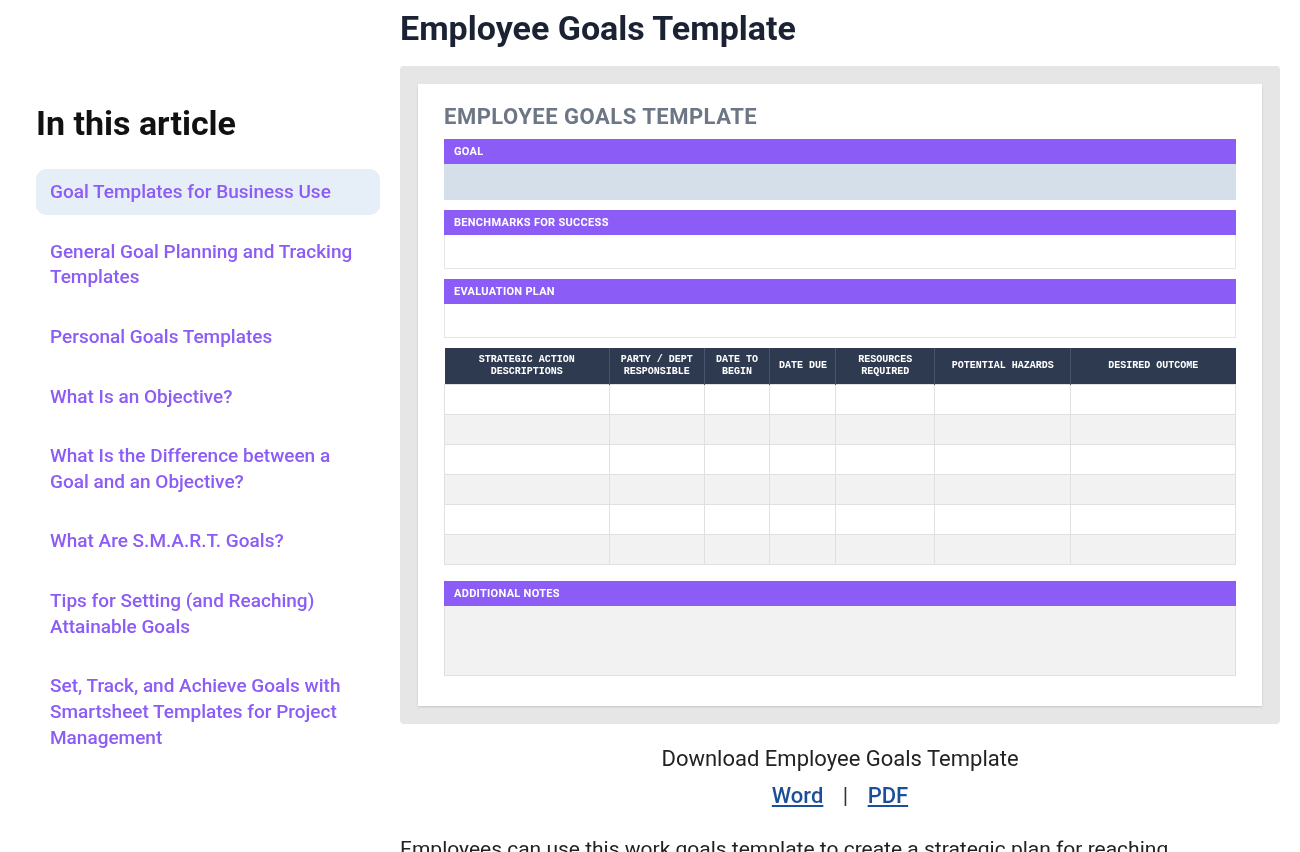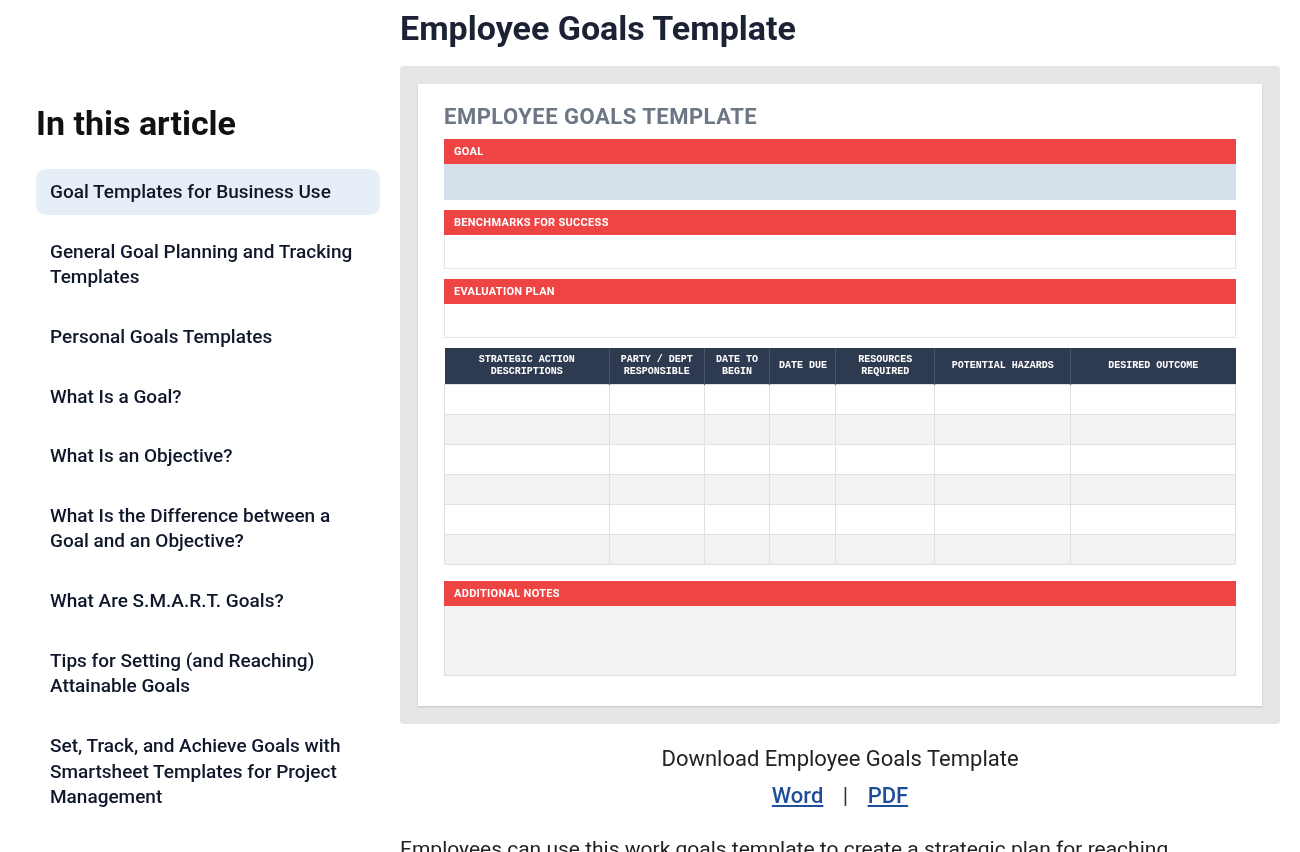--- a/index.html
+++ b/index.html
@@ -23,21 +23,21 @@
     margin-bottom: 26px;
     color: #111;
     margin-top: 48px;
   }
   .toc-item {
     display: block;
     padding: 10px 14px;
     border-radius: 10px;
     font-size: 19px;
     line-height: 1.35;
-    color: #0f172a;
+    color: #8b5cf6;
     font-weight: 500;
     margin-bottom: 14px;
     cursor: pointer;
     text-decoration: none;
   }
   .toc-item.active {
     background: #e6eef7;
   }
   .main {
     flex: 1;
@@ -60,21 +60,21 @@
     box-shadow: 0 1px 2px rgba(0,0,0,0.15);
   }
   .template-title {
     font-size: 22px;
     font-weight: 700;
     letter-spacing: 0.5px;
     color: #6c7684;
     margin-bottom: 10px;
   }
   .dark-bar {
-    background: #ef4444;
+    background: #8b5cf6;
     color: #ffffff;
     font-size: 11px;
     font-weight: 700;
     padding: 6px 10px;
     letter-spacing: 0.3px;
   }
   .light-strip {
     background: #d5dfe9;
     height: 36px;
   }
@@ -150,21 +150,20 @@
   col.col-out  { width: 20%; }
 </style>
 </head>
 <body>
 
 <aside class="sidebar">
   <h2>In this article</h2>
   <a class="toc-item active">Goal Templates for Business Use</a>
   <a class="toc-item">General Goal Planning and Tracking Templates</a>
   <a class="toc-item">Personal Goals Templates</a>
-  <a class="toc-item">What Is a Goal?</a>
   <a class="toc-item">What Is an Objective?</a>
   <a class="toc-item">What Is the Difference between a Goal and an Objective?</a>
   <a class="toc-item">What Are S.M.A.R.T. Goals?</a>
   <a class="toc-item">Tips for Setting (and Reaching) Attainable Goals</a>
   <a class="toc-item">Set, Track, and Achieve Goals with Smartsheet Templates for Project Management</a>
 </aside>
 
 <main class="main">
   <h1>Employee Goals Template</h1>
 

